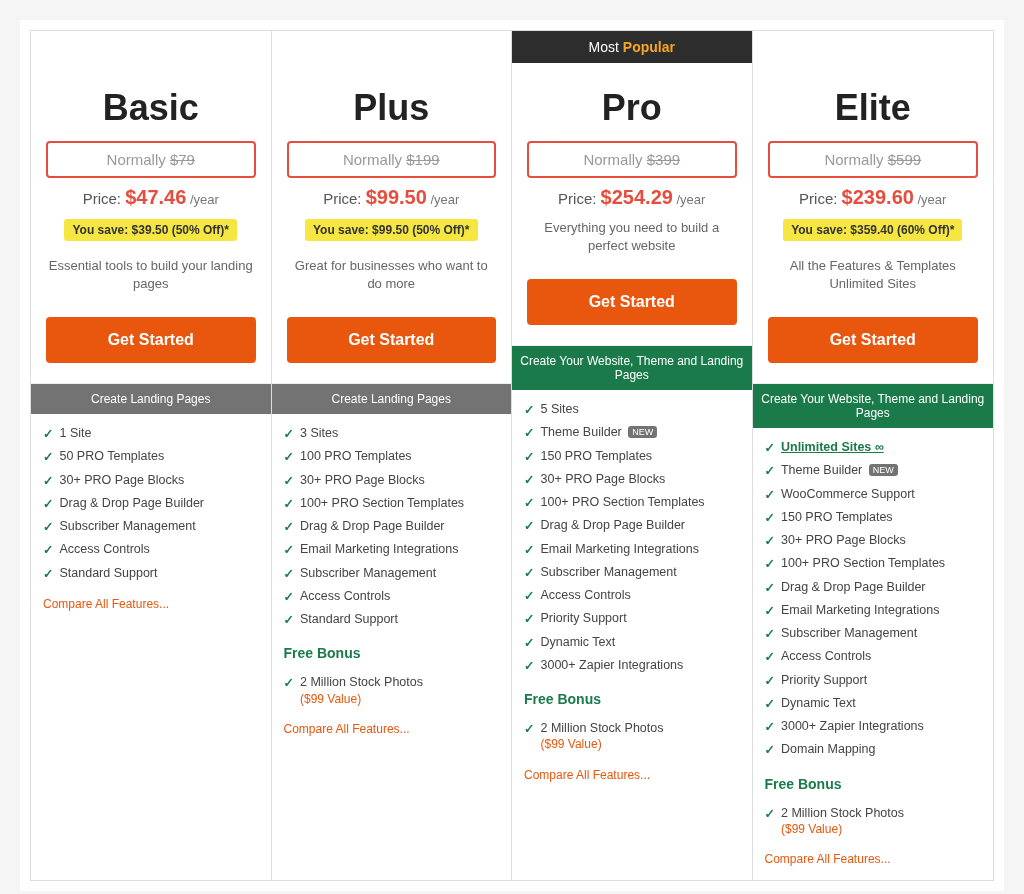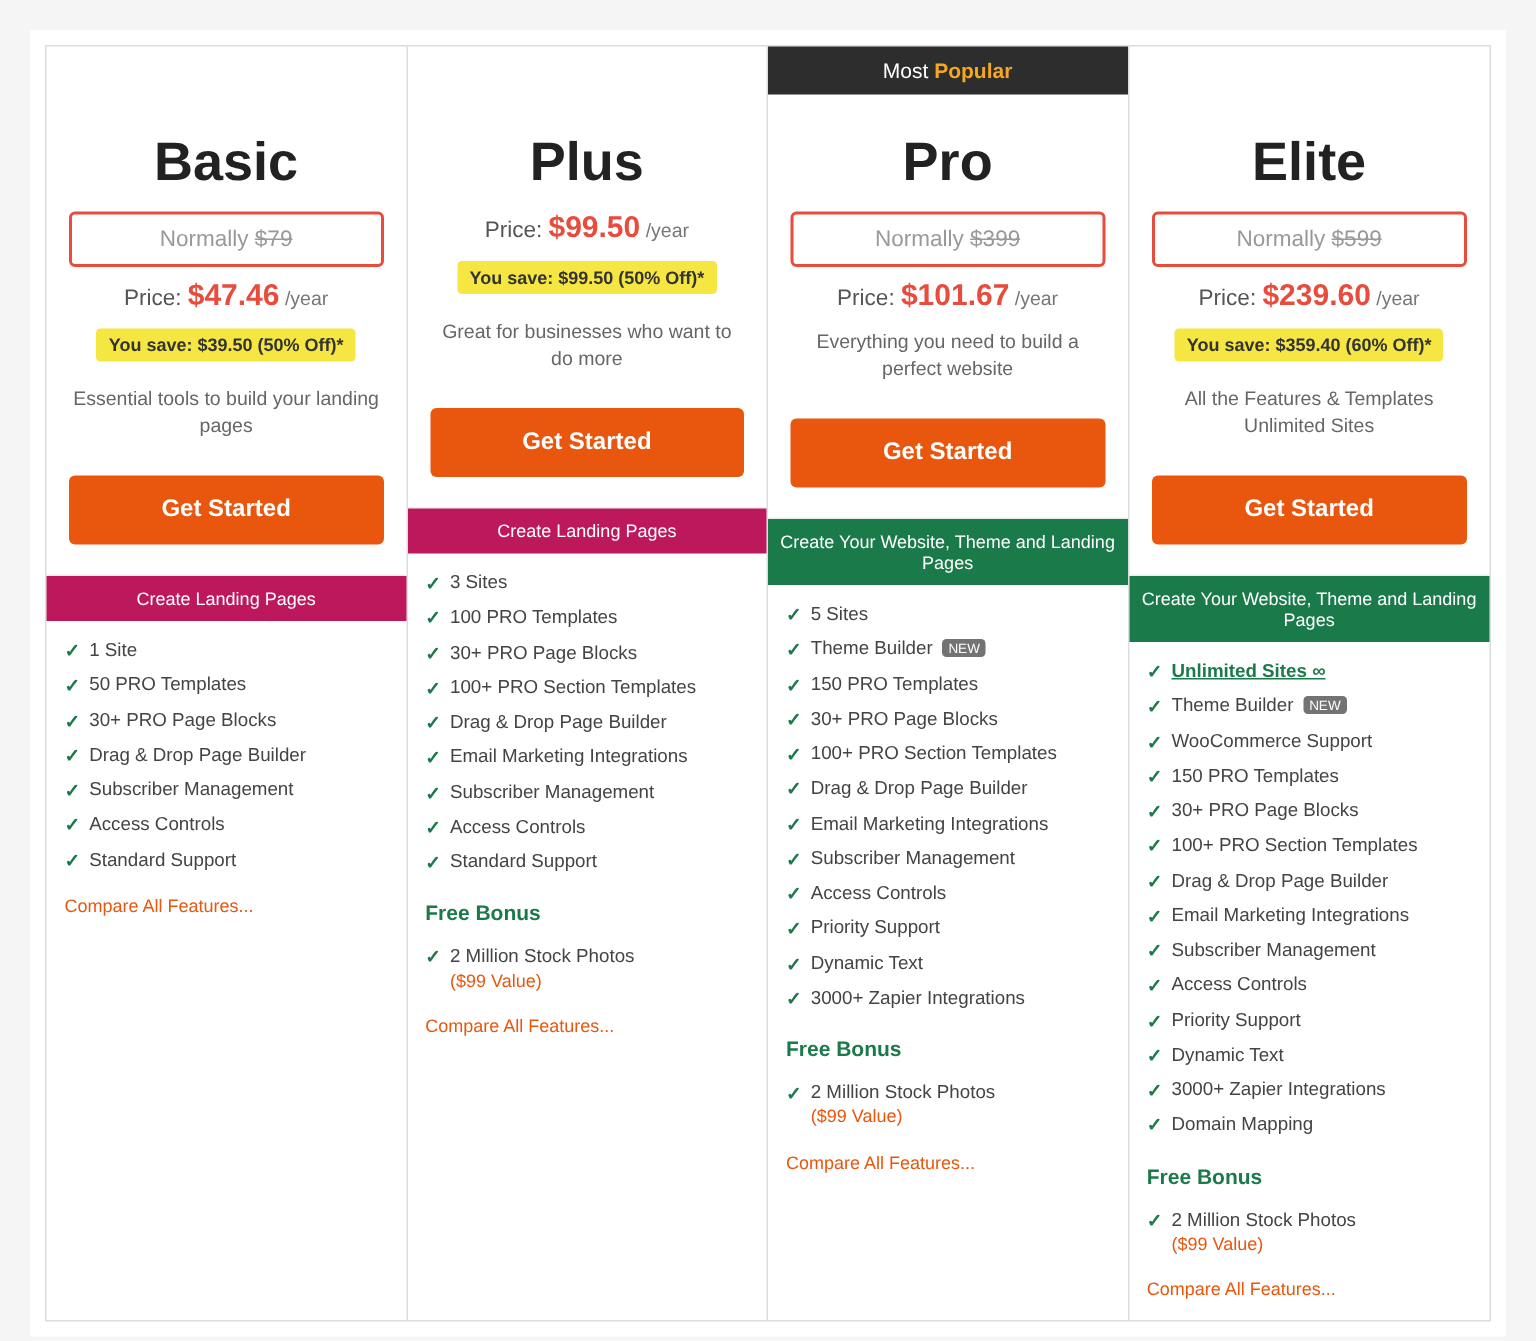--- a/index.html
+++ b/index.html
@@ -122,21 +122,21 @@
     .features-section {
       padding: 0 0 10px;
     }
     .section-header {
       text-align: center;
       padding: 8px 4px;
       font-size: 12px;
       color: white;
       font-weight: 500;
     }
-    .section-header.purple { background: #be185d; }
+    .section-header.purple { background: #737373; }
     .section-header.green { background: #1a7a4a; }
 
     .feature-list {
       list-style: none;
       padding: 8px 12px;
     }
     .feature-item {
       display: flex;
       align-items: flex-start;
       gap: 6px;
@@ -236,20 +236,23 @@
           </ul>
           <a class="compare-link">Compare All Features...</a>
         </div>
       </div>
     </div>
 
     <div class="plan-col">
       <div class="non-pro-wrapper">
         <div class="pricing-header">
           <div class="plan-name">Plus</div>
+          <div class="normally-box">
+            Normally <span class="strikethrough">$199</span>
+          </div>
           <div class="price-line">
             Price: <span class="price-amount">$99.50</span><span class="per-year"> /year</span>
           </div>
           <div class="savings-badge">You save: $99.50 (50% Off)*</div>
           <div class="plan-desc">Great for businesses who want to do more</div>
           <button class="get-started-btn">Get Started</button>
         </div>
         <div class="features-section">
           <div class="section-header purple">Create Landing Pages</div>
           <ul class="feature-list">
@@ -306,21 +309,21 @@
       <div class="pro-wrapper">
         <div class="most-popular-banner">
           <span>Most</span> <span class="popular-highlight">Popular</span>
         </div>
         <div class="pricing-header">
           <div class="plan-name">Pro</div>
           <div class="normally-box">
             Normally <span class="strikethrough">$399</span>
           </div>
           <div class="price-line">
-            Price: <span class="price-amount">$101.67</span><span class="per-year"> /year</span>
+            Price: <span class="price-amount">$254.29</span><span class="per-year"> /year</span>
           </div>
           <div class="plan-desc">Everything you need to build a perfect website</div>
           <button class="get-started-btn">Get Started</button>
         </div>
         <div class="features-section">
           <div class="section-header green">Create Your Website, Theme and Landing Pages</div>
           <ul class="feature-list">
             <li class="feature-item">
                 <span class="check-icon">✓</span>
                 <span>5 Sites</span>

